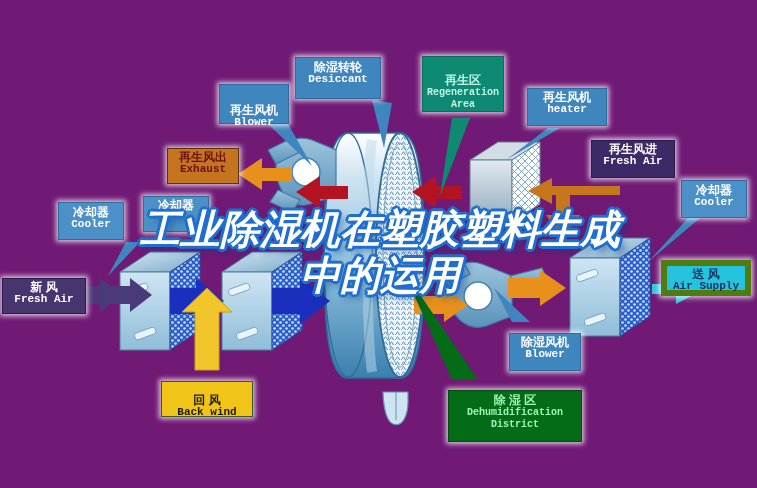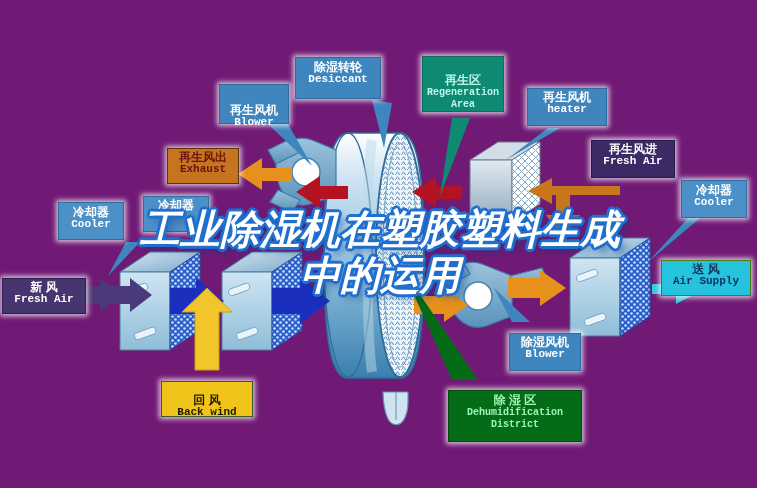--- a/index.html
+++ b/index.html
@@ -13,21 +13,21 @@
   .lbl .en{display:block;font-family:"Liberation Mono","DejaVu Sans Mono",monospace;font-weight:700;}
 
   
   .t-blue    {background:#3f86bf;border:1px solid #2d6c9e;color:#ffffff;}
   .t-blue2   {background:#4b90c6;border:1px solid #2f6d9f;color:#ffffff;}
   .t-orange  {background:#c5751f;border:1px solid #5a3308;color:#6d1010;}
   .t-purple  {background:#3b2a66;border:1px solid #2a1d4d;color:#ffffff;}
   .t-purple2 {background:#473570;border:1px solid #2a1d4d;color:#ffffff;}
   .t-teal    {background:#0e8a72;border:1px solid #0b6d5a;color:#bff6ec;}
   .t-green   {background:#046b16;border:1px solid #024a0e;color:#9ef5b5;}
-  .t-cyan    {background:#25c3de;border:1px solid #4d7c0f;color:#11305e;}
+  .t-cyan    {background:#25c3de;border:6px solid #4d7c0f;color:#11305e;}
   .t-yellow  {background:#f0c419;border:1px solid #3d5c1f;color:#1c1c05;}
 
   .glow{box-shadow:0 0 5px 2px rgba(255,255,255,.75);}
 
   
   .shape{position:absolute;}
   svg{display:block;overflow:visible;}
 
   
   #title{position:absolute;left:110px;top:206px;width:540px;text-align:center;z-index:60;

